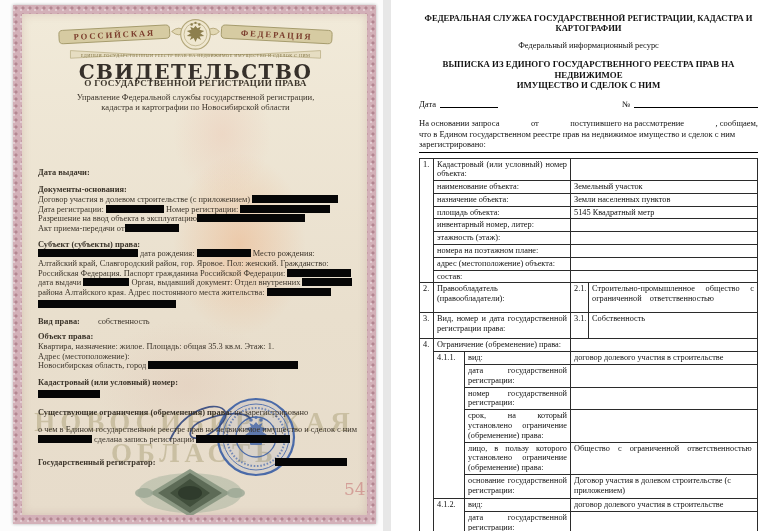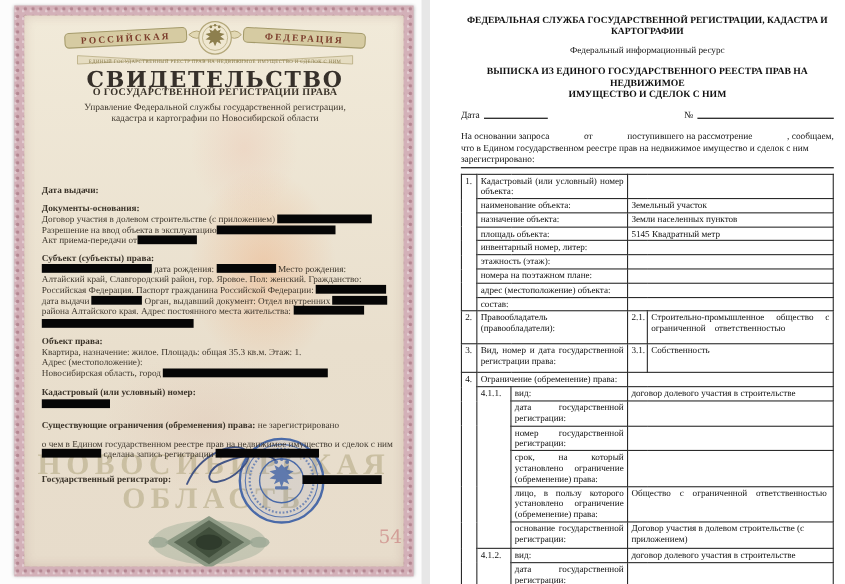--- a/index.html
+++ b/index.html
@@ -146,39 +146,44 @@
           <div class="cert-office">
             <div>Управление Федеральной службы государственной регистрации,</div>
             <div>кадастра и картографии по Новосибирской области</div>
           </div>
 
           <div class="b mt56">Дата выдачи:</div>
 
           <div class="b mt7">Документы-основания:</div>
           <div class="ln"><span>Договор участия в долевом строительстве (с приложением)</span>
             <span class="redact" style="width:86px"></span></div>
+          <div class="ln"><span>Дата регистрации:</span>
+            <span class="redact" style="width:58px"></span>
+            <span>Номер регистрации:</span>
+            <span class="redact" style="width:90px"></span></div>
           <div class="ln"><span>Разрешение на ввод объекта в эксплуатацию</span><span class="redact" style="width:108px"></span></div>
           <div class="ln"><span>Акт приема-передачи от</span><span class="redact" style="width:54px"></span></div>
 
           <div class="b mt6">Субъект (субъекты) права:</div>
           <div class="ln"><span class="redact" style="width:100px"></span>
             <span>дата рождения:</span>
             <span class="redact" style="width:54px"></span>
             <span>Место рождения:</span></div>
           <div class="ln">Алтайский край, Славгородский район, гор. Яровое. Пол: женский. Гражданство:</div>
           <div class="ln"><span>Российская Федерация. Паспорт гражданина Российской Федерации:</span>
             <span class="redact" style="width:64px"></span></div>
           <div class="ln"><span>дата выдачи</span>
             <span class="redact" style="width:46px"></span>
             <span>Орган, выдавший документ: Отдел внутренних</span>
             <span class="redact" style="width:50px"></span></div>
           <div class="ln"><span>района Алтайского края. Адрес постоянного места жительства:</span>
             <span class="redact" style="width:64px"></span></div>
           <div class="mt2"><span class="redact" style="width:138px"></span></div>
 
+          <div class="mt7"><span class="b">Вид права:</span><span class="kind-gap"></span><span>собственность</span></div>
 
           <div class="b mt6">Объект права:</div>
           <div class="ln">Квартира, назначение: жилое. Площадь: общая 35.3 кв.м. Этаж: 1.</div>
           <div class="ln">Адрес (местоположение):</div>
           <div class="ln"><span>Новосибирская область, город</span>
             <span class="redact" style="width:150px"></span></div>
 
           <div class="b mt7">Кадастровый (или условный) номер:</div>
           <div class="mt2"><span class="redact" style="width:62px"></span></div>
 

